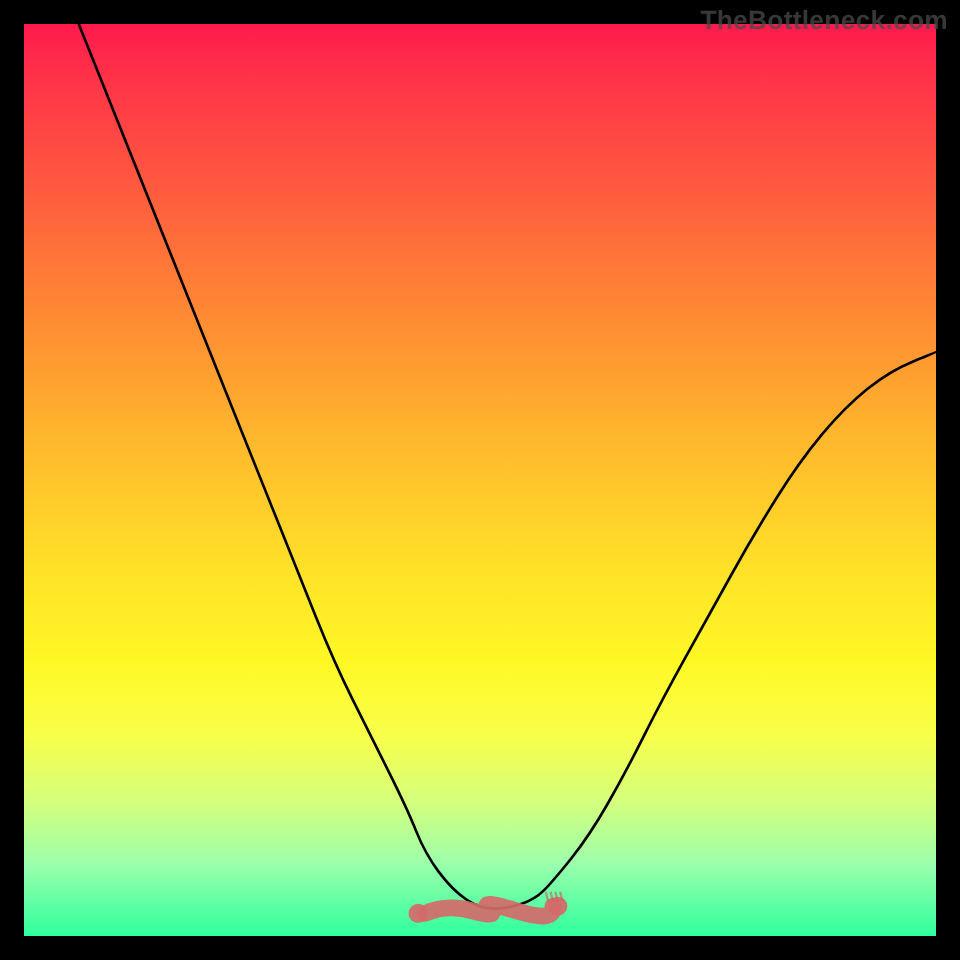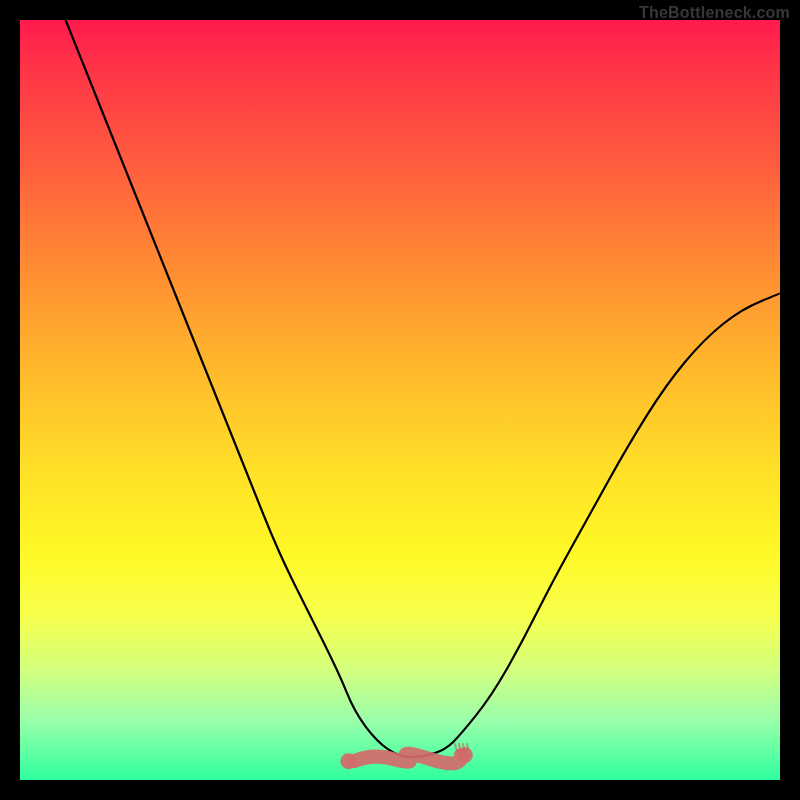--- a/index.html
+++ b/index.html
@@ -28,21 +28,21 @@
       #f8ff4a 78%,
       #d6ff7a 85%,
       #9cffab 92%,
       #2fff9e 100%);
   }
   .watermark {
     position: absolute;
     top: 4px;
     right: 10px;
     color: #4a4a4a;
-    font-size: 16px;
+    font-size: 22px;
     font-weight: 600;
     letter-spacing: 0.2px;
     opacity: 0.75;
     pointer-events: none;
   }
   svg.plot {
     position: absolute;
     left: 0;
     top: 0;
     width: 760px;

